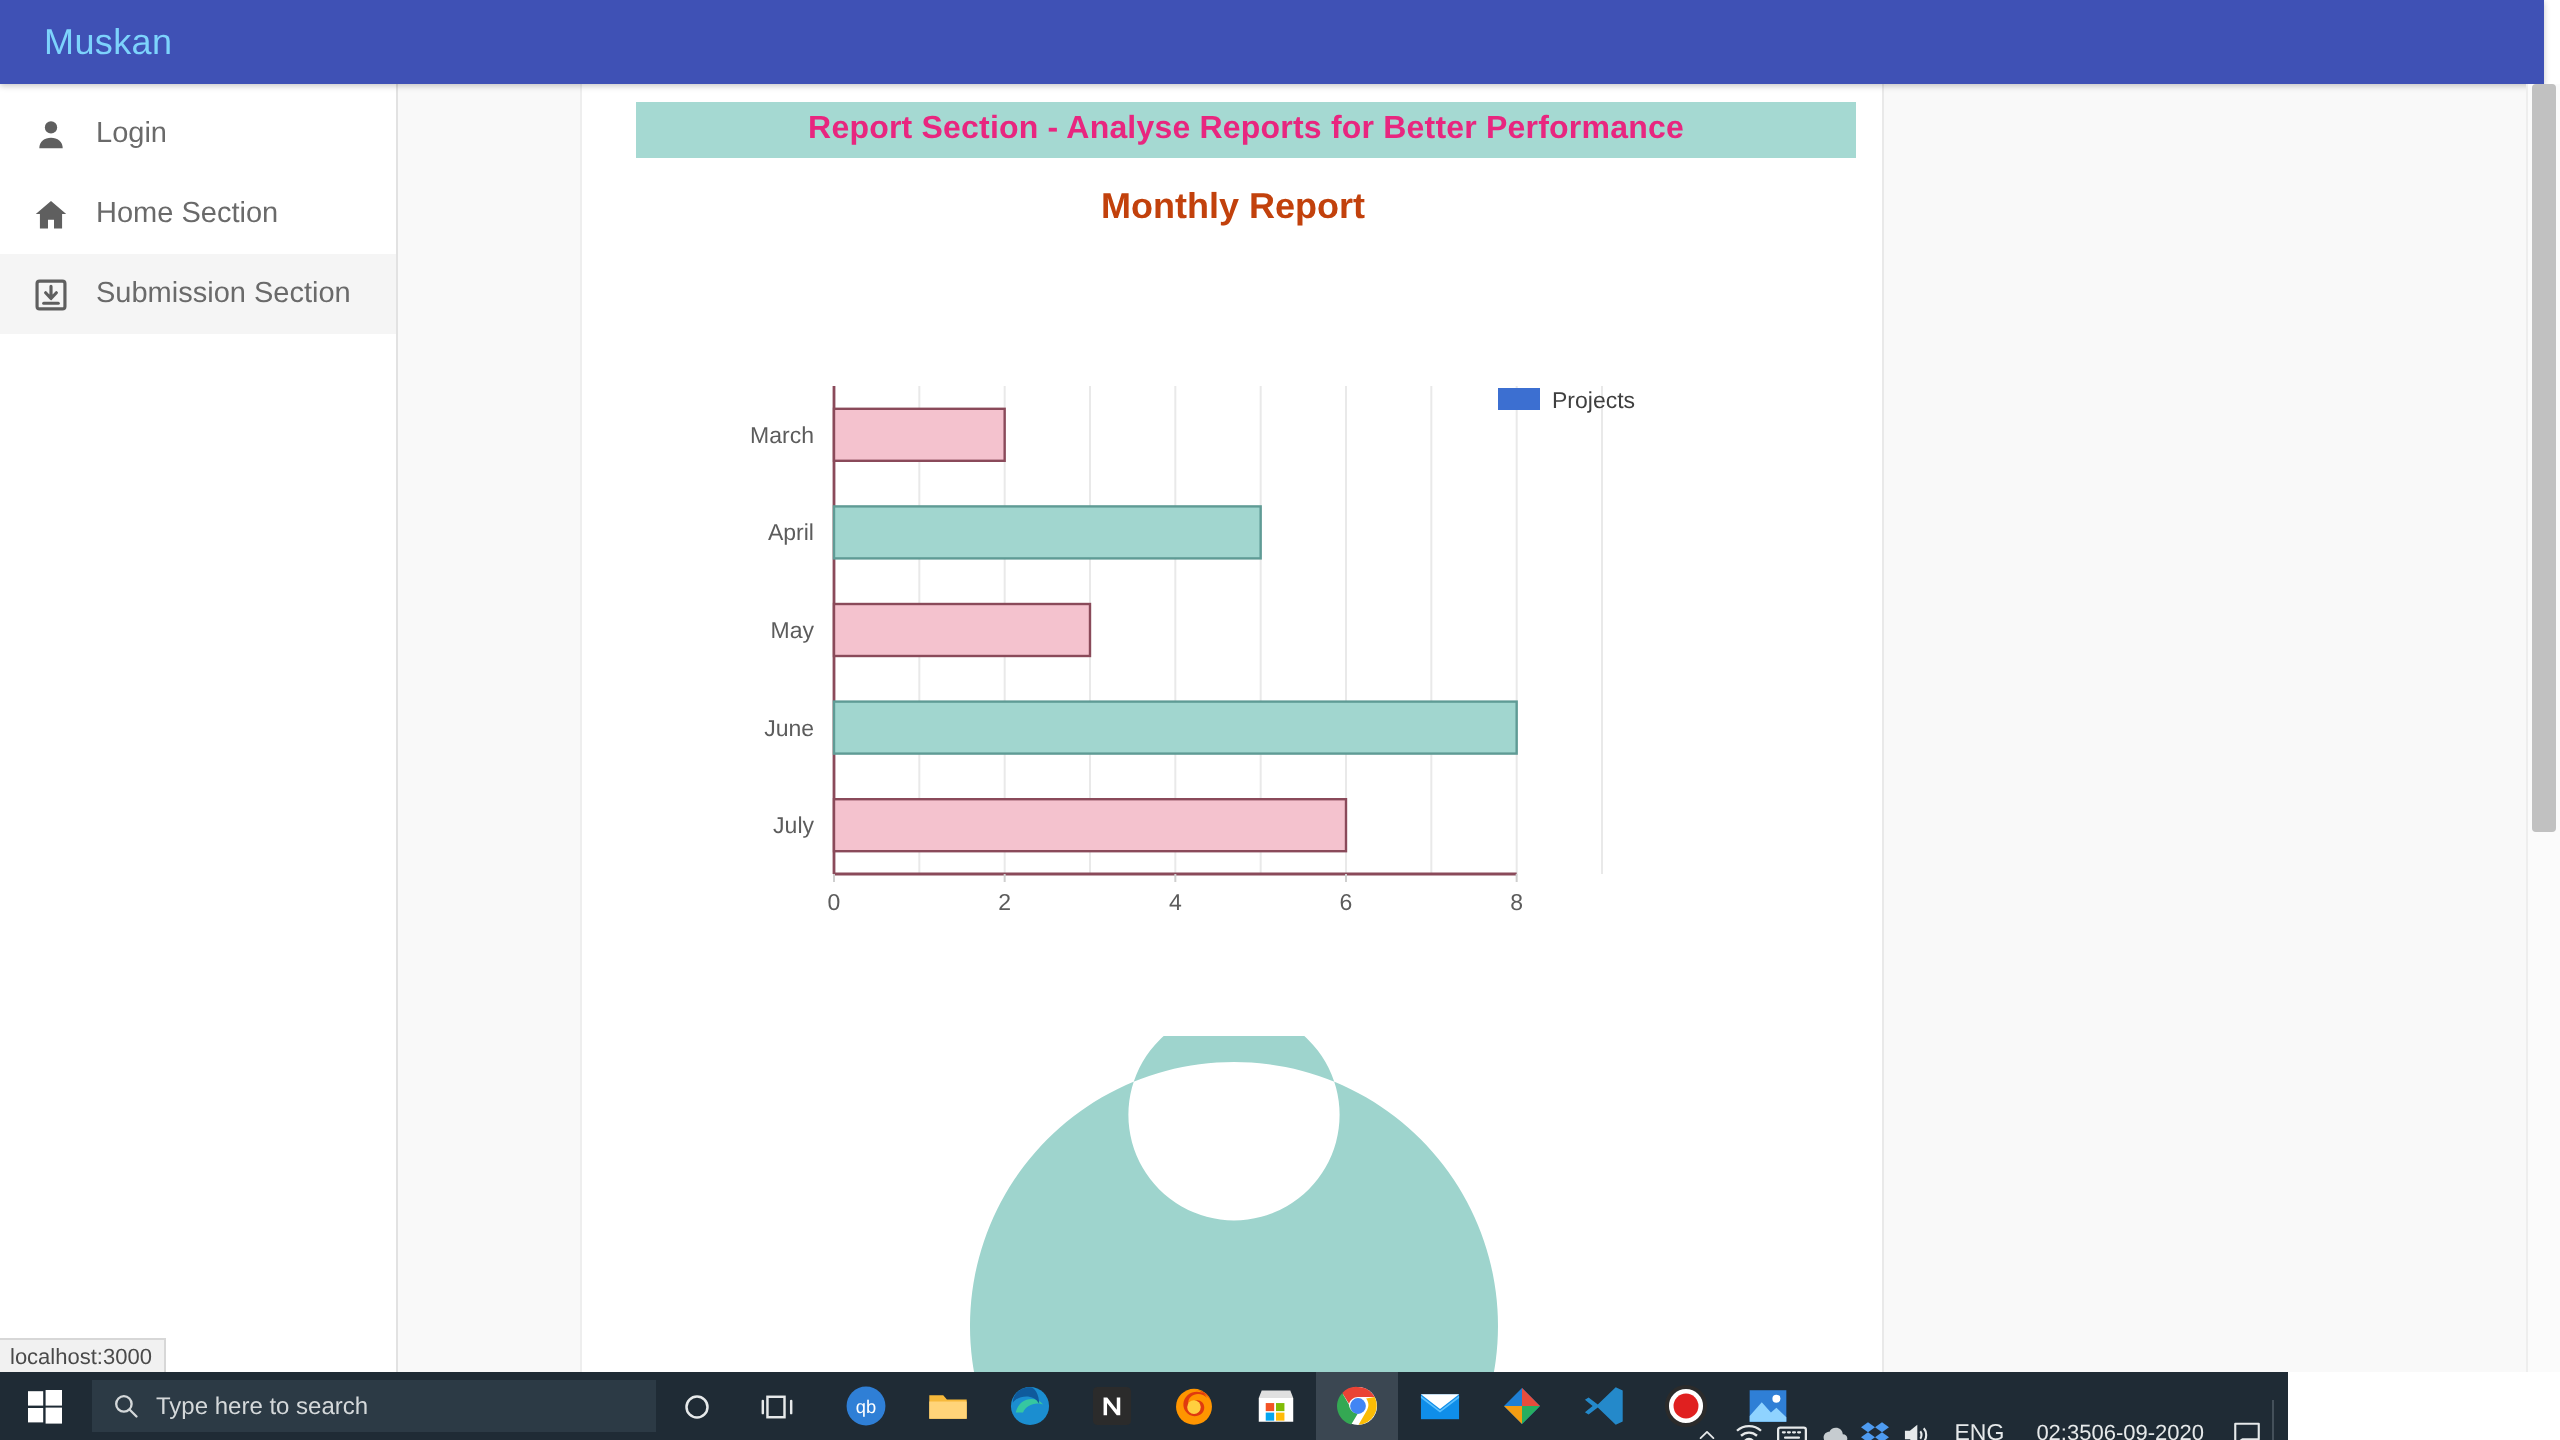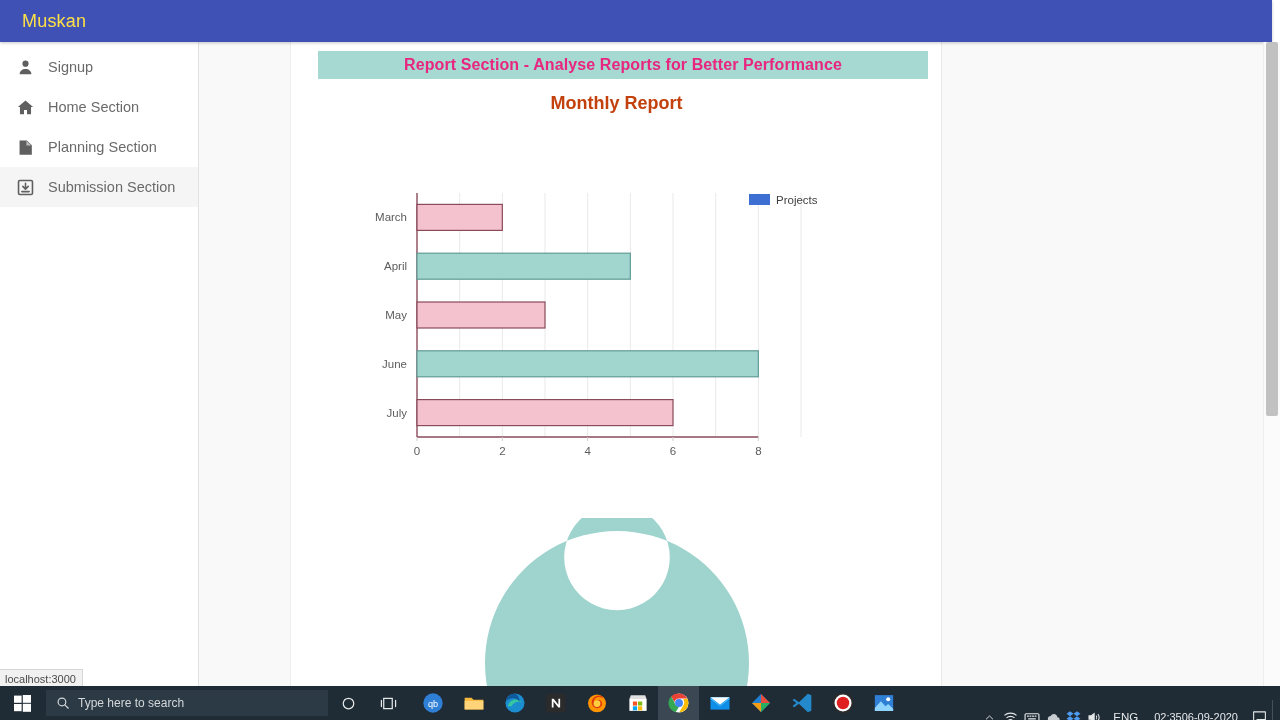--- a/index.html
+++ b/index.html
@@ -19,21 +19,21 @@
 
   
   #navbar {
     position: absolute; left:0; top:0; width: 1272px; height: 42px;
     background: #3f51b5;
     display: flex; align-items: center;
     box-shadow: 0 1px 3px rgba(0,0,0,.22);
     z-index: 6;
   }
   #brand {
-    color: #fde047; font-size: 18px; font-weight: 400;
+    color: #7dd3fc; font-size: 18px; font-weight: 400;
     margin-left: 22px; letter-spacing: .2px;
   }
 
   
   #below {
     position: absolute; left:0; top:42px; width:1272px; height:644px;
     background: #ffffff;
   }
 
   
@@ -126,21 +126,21 @@
     background: #fbfbfb; border-left: 1px solid #eeeeee;
     box-sizing: border-box; z-index: 7;
   }
   #scroll-thumb {
     position: absolute; left: 2px; top: 0px; width: 12px; height: 374px;
     background: #c1c1c1; border-radius: 2px;
   }
 
   
   #taskbar {
-    position: absolute; left:0; top:686px; width:1280px; height:34px;
+    position: absolute; left:0; top:686px; width:1144px; height:34px;
     background: #1f2b35;
     display:flex; align-items:center;
   }
   #start-btn {
     width: 44px; height:34px; display:flex; align-items:center; justify-content:center;
   }
   #search-box {
     width: 282px; height: 26px; background: #2c3a45;
     display:flex; align-items:center; margin-left: 2px;
   }
@@ -175,49 +175,40 @@
   <div id="viewport">
 
     <div id="navbar">
       <div id="brand">Muskan</div>
     </div>
 
     <div id="below">
 
       <nav id="sidebar">
 
-
         <div class="nav-item">
           <span class="nav-ico">
             <svg width="19" height="19" viewBox="0 0 24 24" fill="#5f5f5f">
                 <circle cx="12" cy="7.2" r="3.9"></circle>
                 <path d="M4.6 20.4c0-4.1 3.3-6.6 7.4-6.6s7.4 2.5 7.4 6.6z"></path>
               </svg>
           </span>
-          <span class="nav-label">Signup</span>
-        </div>
+          <span class="nav-label">Login</span>
+        </div>
+
 
         <div class="nav-item">
           <span class="nav-ico">
             <svg width="19" height="19" viewBox="0 0 24 24" fill="#5f5f5f">
                 <path d="M12 3.2 2.4 11.3h2.6v9.3h5.1v-5.6h3.8v5.6h5.1v-9.3h2.6z"></path>
               </svg>
           </span>
           <span class="nav-label">Home Section</span>
         </div>
 
-        <div class="nav-item">
-          <span class="nav-ico">
-            <svg width="19" height="19" viewBox="0 0 24 24" fill="#5f5f5f">
-                <path d="M4.5 3h9.2l6.3 6.3V21H4.5z"></path>
-                <path d="M13.2 3.4v6h6z" fill="#bdbdbd"></path>
-              </svg>
-          </span>
-          <span class="nav-label">Planning Section</span>
-        </div>
 
         <div class="nav-item active">
           <span class="nav-ico">
             <svg width="19" height="19" viewBox="0 0 24 24" fill="none" stroke="#5f5f5f" stroke-width="2">
               <rect x="3.2" y="3.2" width="17.6" height="17.6" rx="1.6" fill="none"></rect>
               <path d="M12 6.6v7.2M8.6 10.6 12 14.2l3.4-3.6" stroke-linecap="round" stroke-linejoin="round"></path>
               <path d="M7.4 17.2h9.2" stroke-linecap="round"></path>
             </svg>
           </span>
           <span class="nav-label">Submission Section</span>

